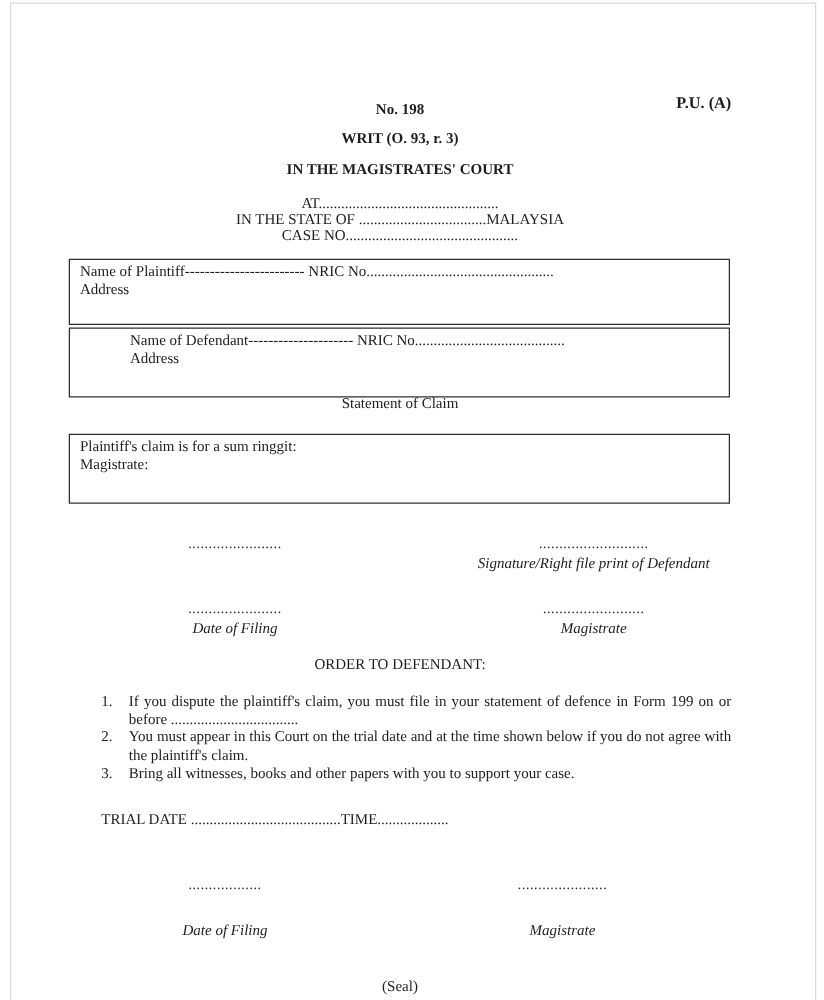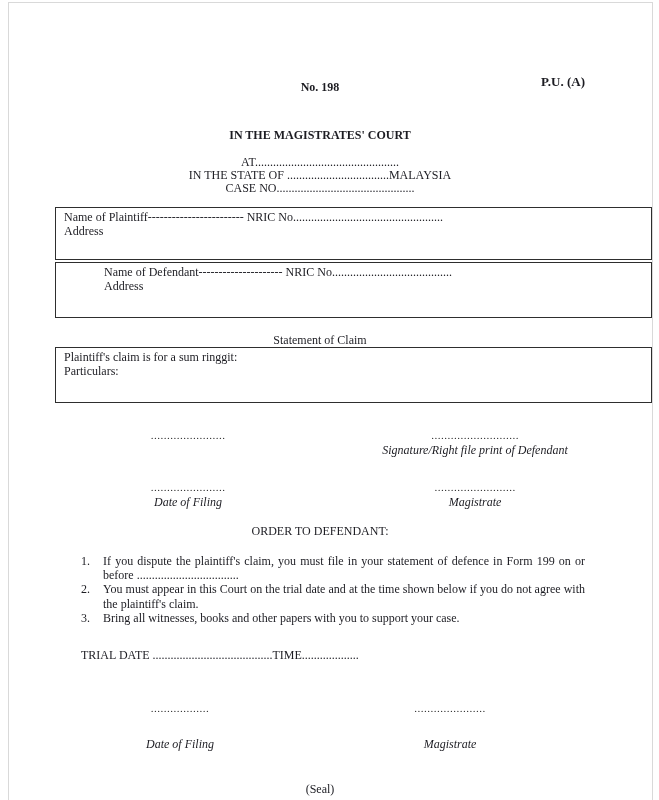--- a/index.html
+++ b/index.html
@@ -11,21 +11,21 @@
     color:#1c1c22;
     overflow:hidden;
   }
   .abs{position:absolute;}
   .edge{position:absolute;background:#d9d9d9;}
   .center-col{position:absolute;left:55px;width:530px;text-align:center;}
   .bold{font-weight:bold;}
   .t12{font-size:12px;line-height:13px;}
   .t13{font-size:13px;line-height:14px;}
   .party-box{
-    position:absolute;left:55px;width:597px;
+    position:absolute;left:55px;width:529px;
     border:1px solid #2e2e2e;
     box-sizing:border-box;
     padding:2px 8px;
     font-size:12px;line-height:14px;
   }
   .sig-group{position:absolute;text-align:center;font-size:12px;}
   .sig-line{font-size:11px;line-height:11px;letter-spacing:0.5px;color:#2a2a2a;}
   .sig-label{font-style:italic;font-size:12px;line-height:13px;margin-top:3px;}
   .order-list{position:absolute;left:81px;width:504px;font-size:12px;line-height:14.2px;}
   .order-item{display:flex;margin:0 0 0 0;}
@@ -37,40 +37,41 @@
 
 <div id="page">
 
   <div class="edge" style="left:8px;top:2px;width:1px;height:798px;"></div>
   <div class="edge" style="left:652px;top:2px;width:1px;height:798px;"></div>
   <div class="edge" style="left:8px;top:2px;width:645px;height:1px;"></div>
 
   <div class="abs bold t13" style="right:74px;top:39px;margin-top:36px;">P.U. (A)</div>
 
   <div class="center-col bold t12" style="top:81px;">No. 198</div>
+  <div class="center-col bold t12" style="top:104px;">WRIT (O. 93, r. 3)</div>
   <div class="center-col bold t12" style="top:129px;">IN THE MAGISTRATES' COURT</div>
 
   <div class="center-col t12" style="top:156px;">AT................................................</div>
   <div class="center-col t12" style="top:169px;">IN THE STATE OF ..................................MALAYSIA</div>
   <div class="center-col t12" style="top:182px;">CASE NO..............................................</div>
 
   <div class="party-box" style="top:207px;height:53px;">
     <div>Name of Plaintiff------------------------ NRIC No..................................................</div>
     <div>Address</div>
   </div>
 
   <div class="party-box" style="top:262px;height:56px;padding-left:48px;">
     <div>Name of Defendant--------------------- NRIC No........................................</div>
     <div>Address</div>
   </div>
 
-  <div class="center-col t12" style="top:334px;">Statement of Claim</div>
+  <div class="center-col t12" style="top:316px;">Statement of Claim</div>
   <div class="party-box" style="top:347px;height:56px;">
     <div>Plaintiff's claim is for a sum ringgit:</div>
-    <div>Particulars:</div>
+    <div>Magistrate:</div>
   </div>
 
   <div class="sig-group" style="left:103px;top:430px;width:170px;">
     <div class="sig-line">.......................</div>
   </div>
   <div class="sig-group" style="left:360px;top:430px;width:230px;">
     <div class="sig-line">...........................</div>
     <div class="sig-label">Signature/Right file print of Defendant</div>
   </div>
 

